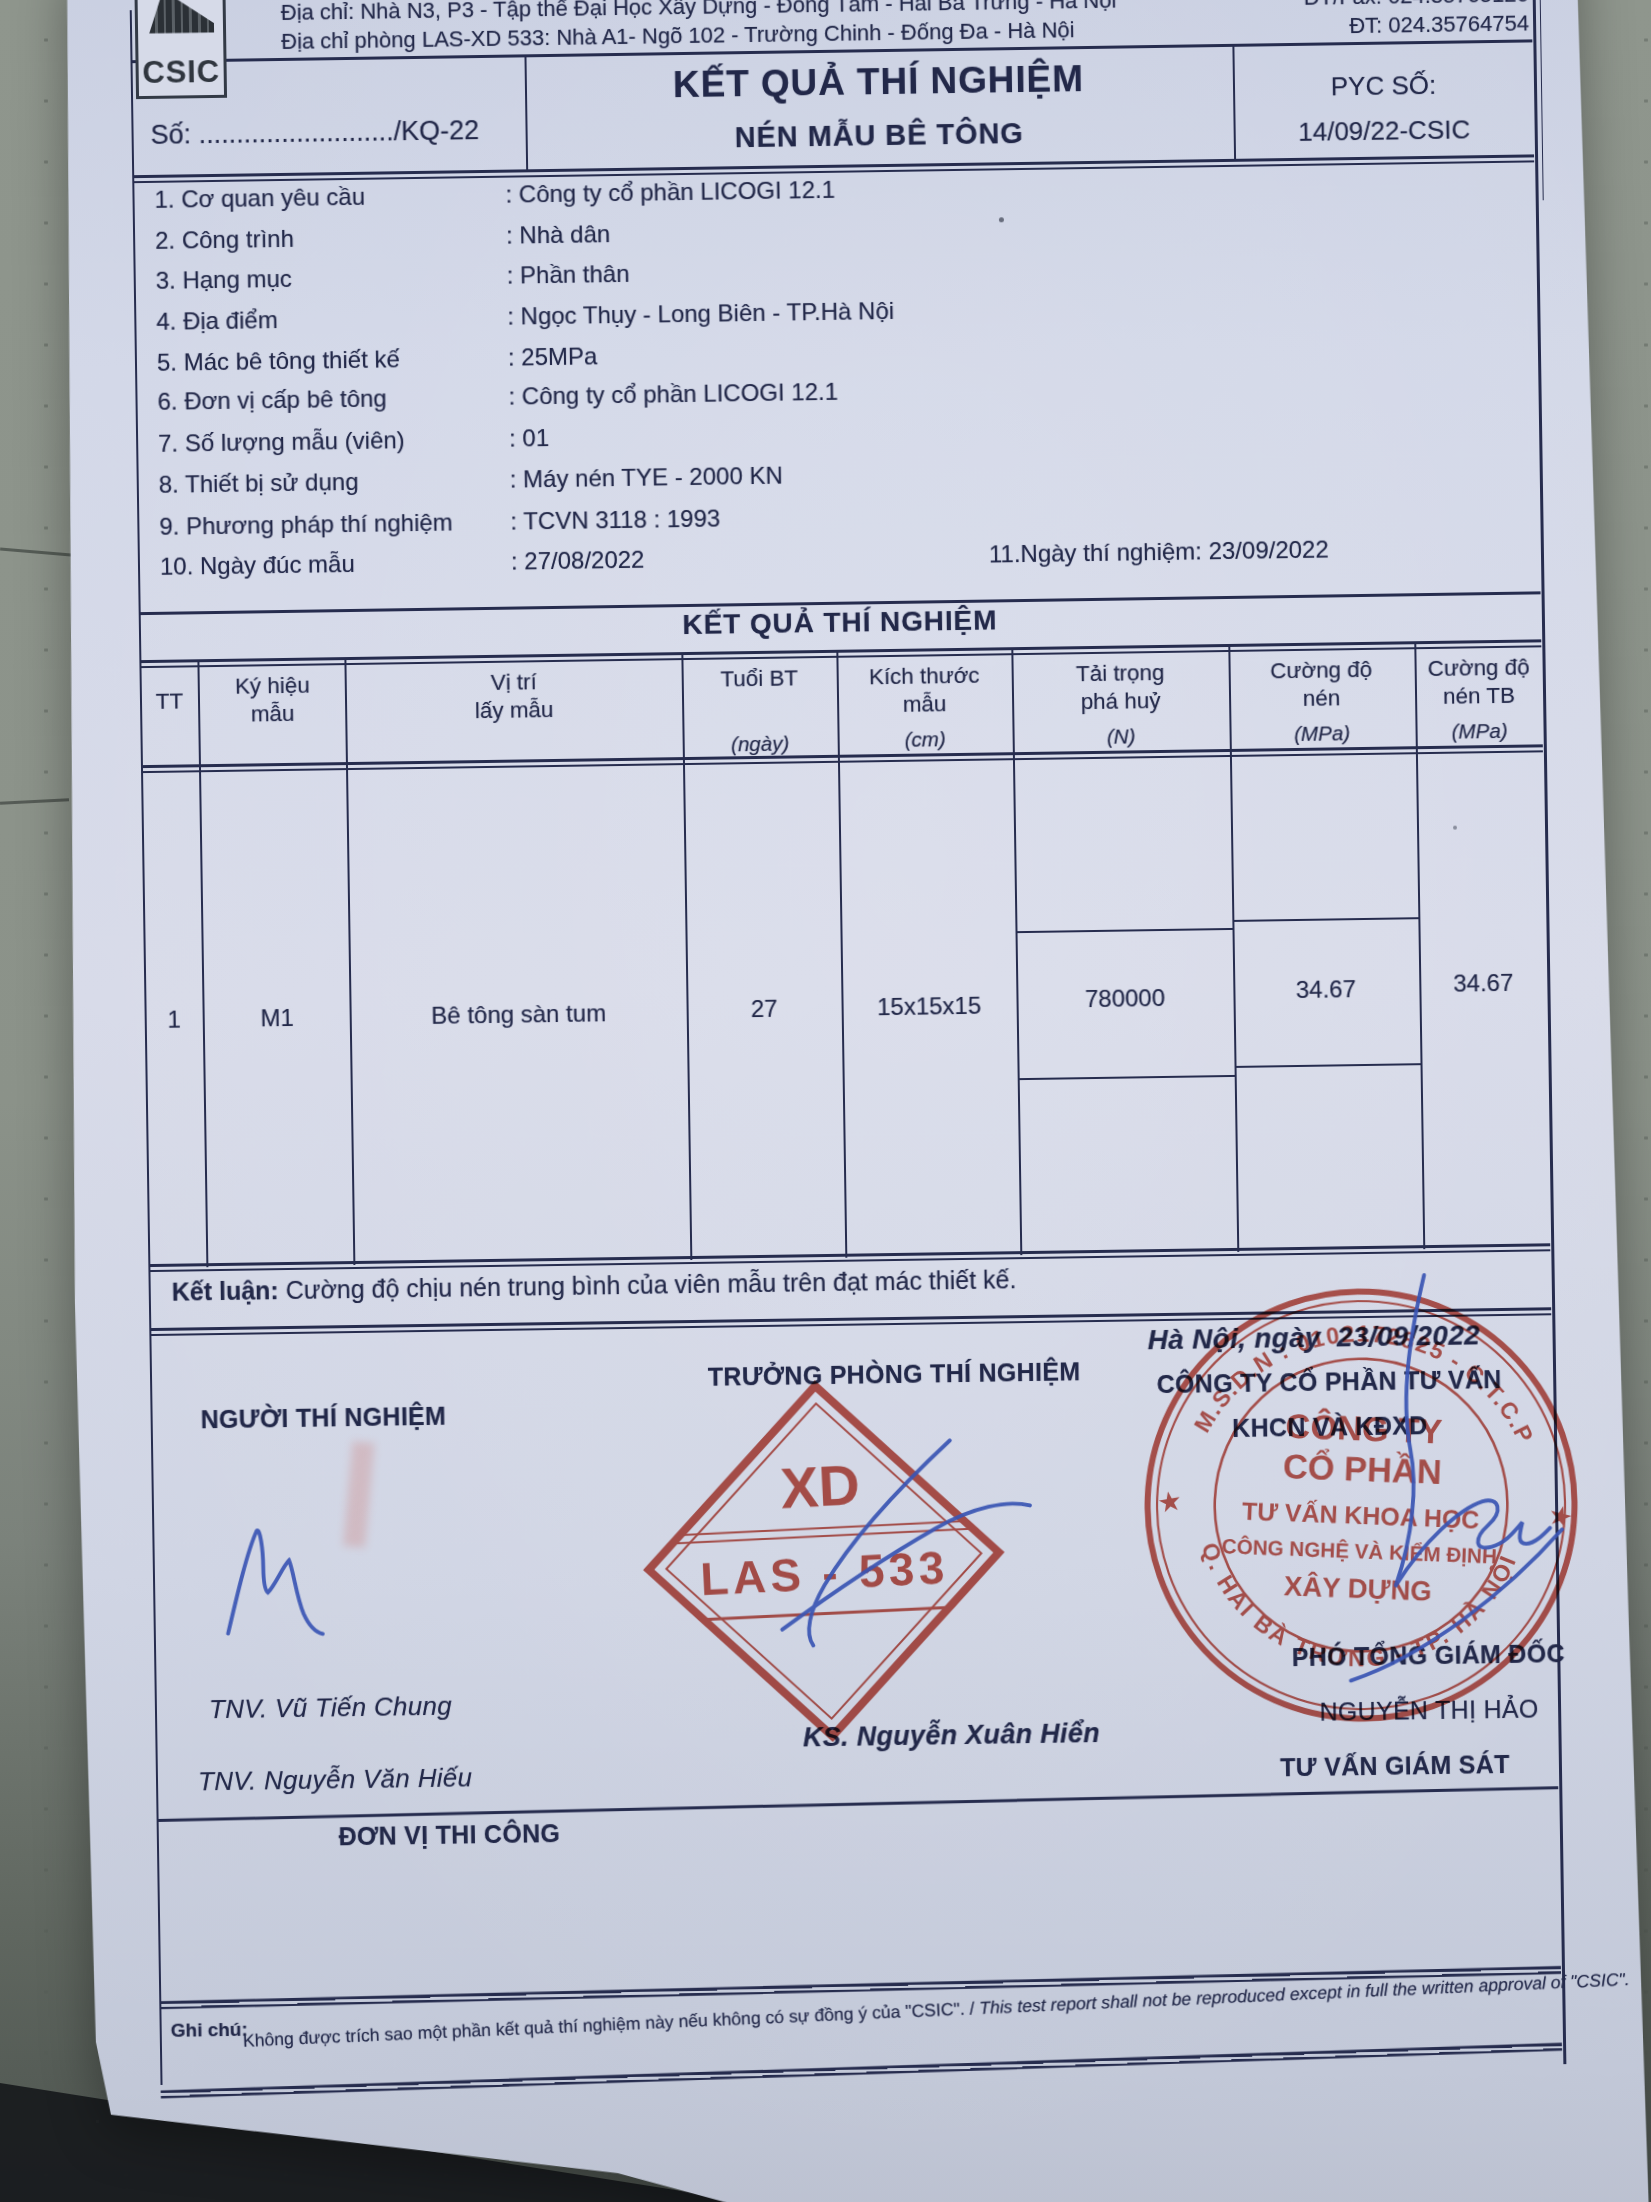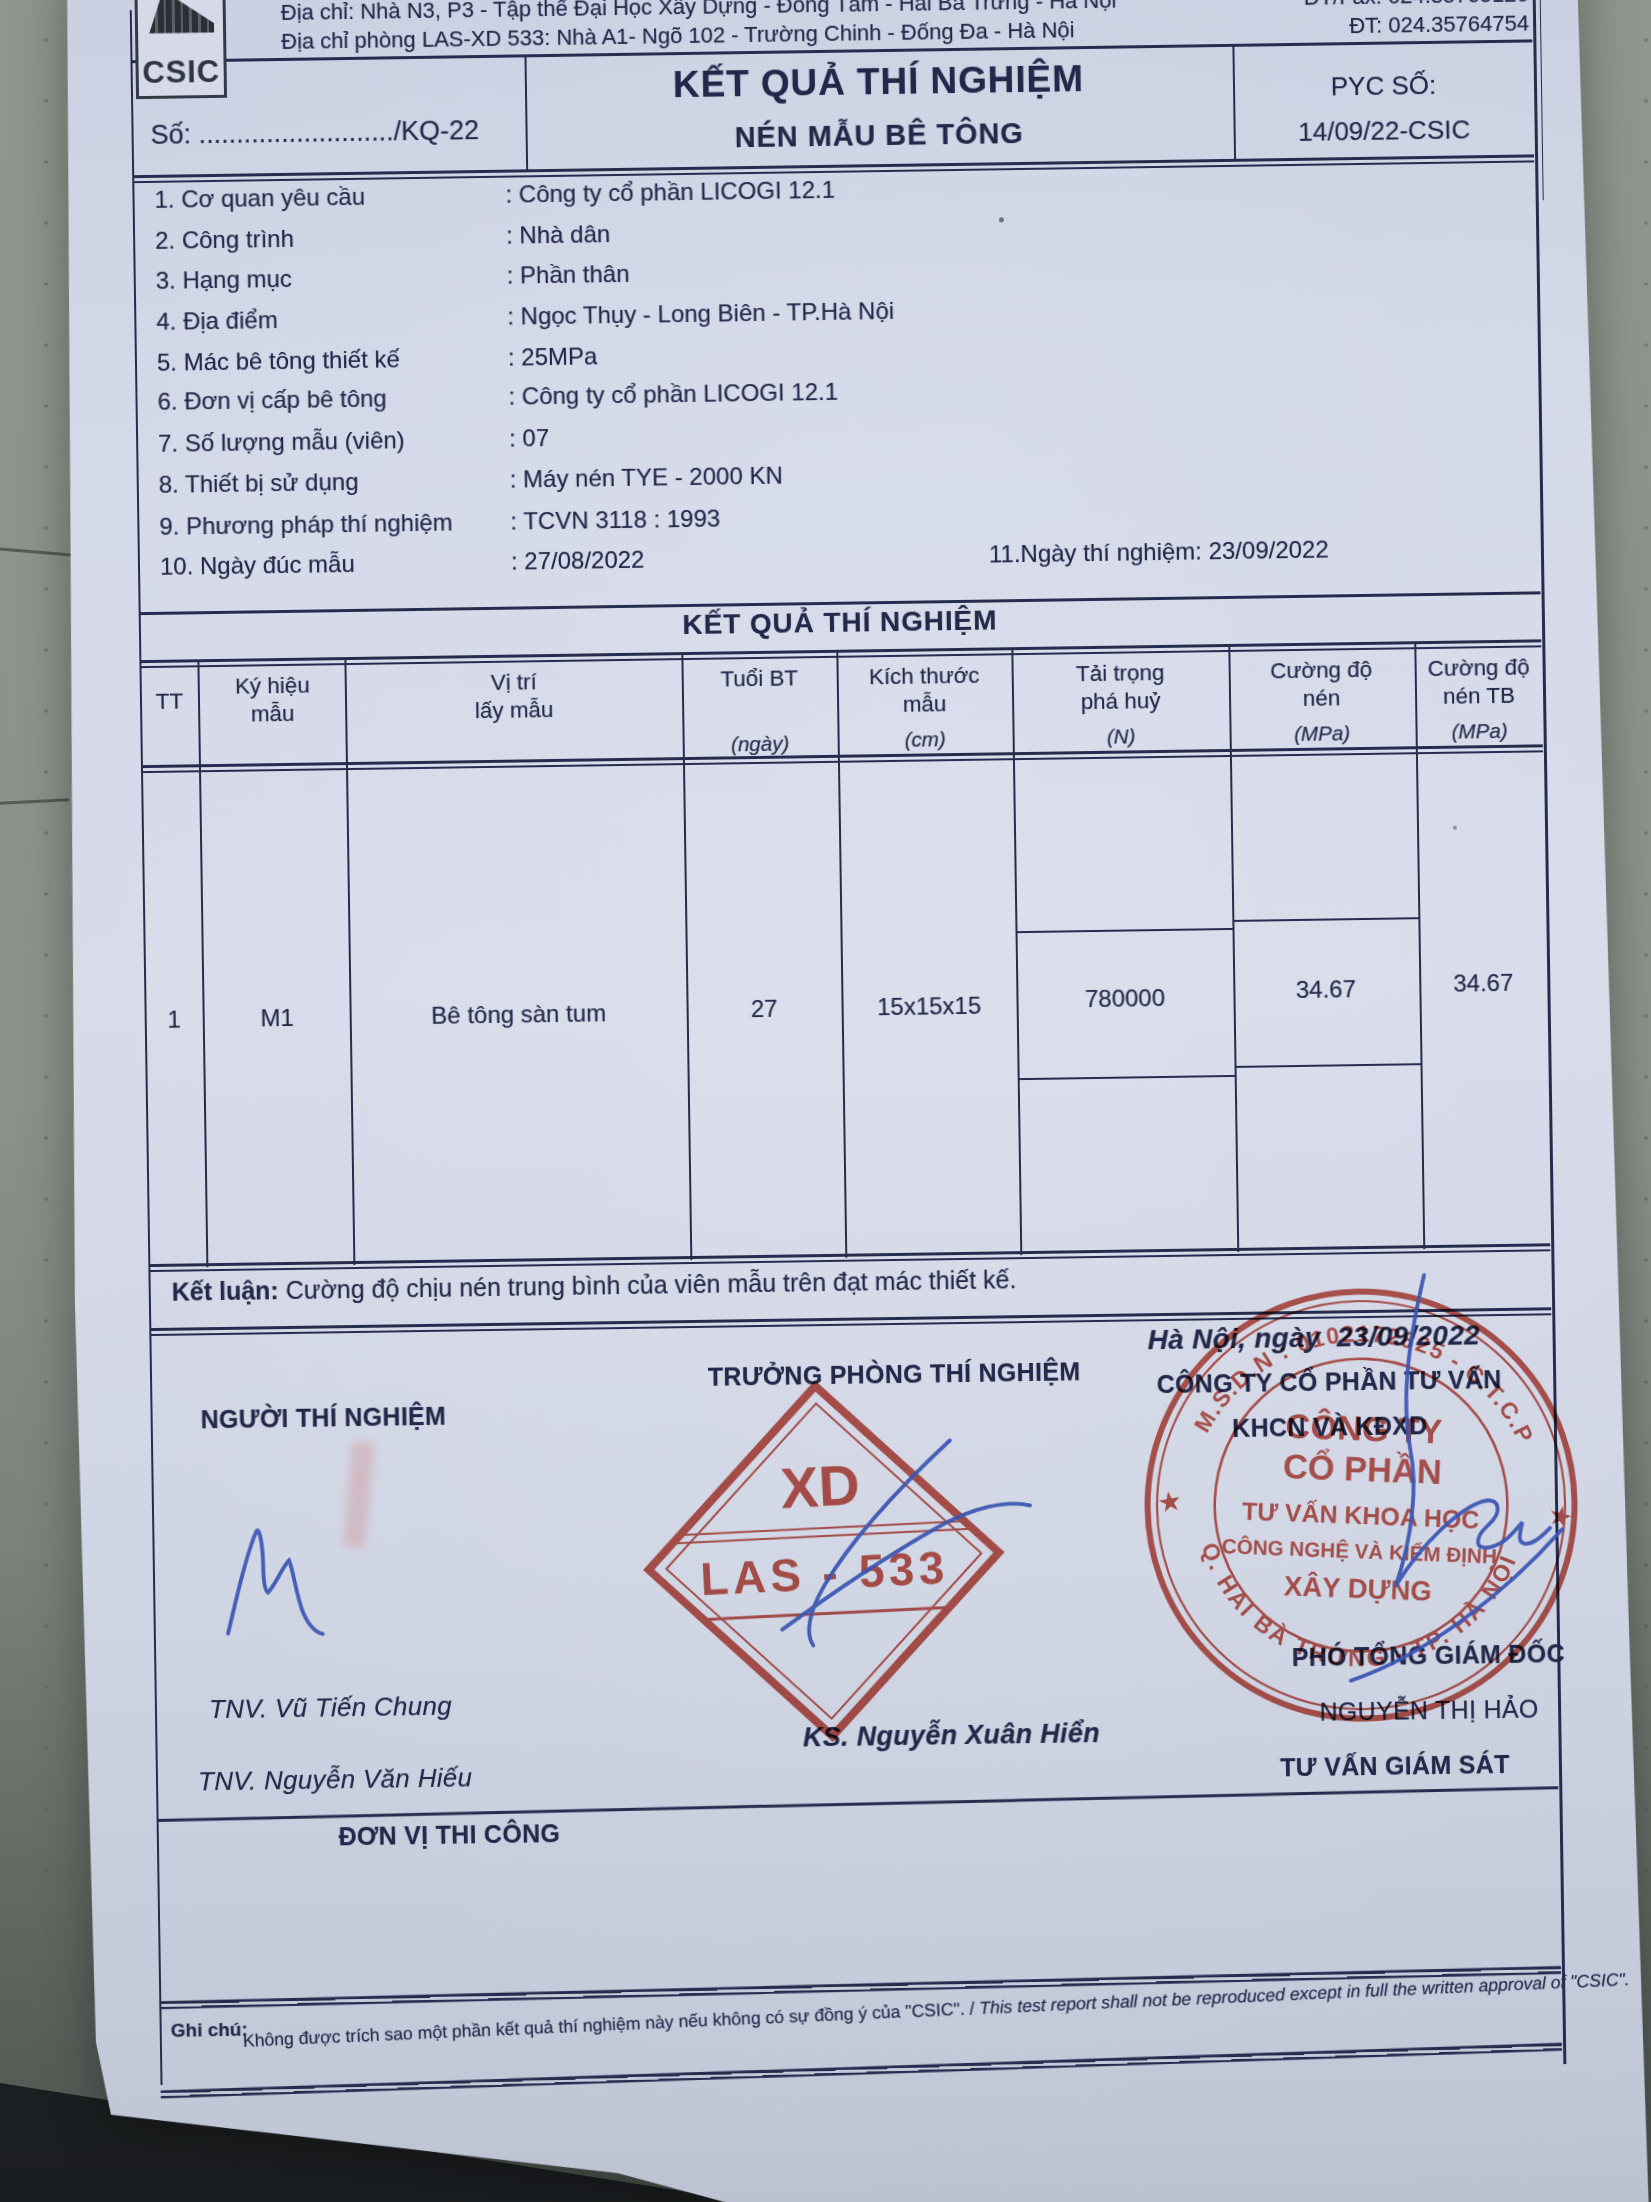--- a/index.html
+++ b/index.html
@@ -131,21 +131,21 @@
       <div>PYC SỐ:</div>
       <div>14/09/22-CSIC</div>
     </div>
 
     <div class="info-row ink" style="top:172px;"><span class="lbl">1. Cơ quan yêu cầu</span><span>: Công ty cổ phần LICOGI 12.1</span></div>
     <div class="info-row ink" style="top:213px;"><span class="lbl">2. Công trình</span><span>: Nhà dân</span></div>
     <div class="info-row ink" style="top:253px;"><span class="lbl">3. Hạng mục</span><span>: Phần thân</span></div>
     <div class="info-row ink" style="top:294px;"><span class="lbl">4. Địa điểm</span><span>: Ngọc Thụy - Long Biên - TP.Hà Nội</span></div>
     <div class="info-row ink" style="top:335px;"><span class="lbl">5. Mác bê tông thiết kế</span><span>: 25MPa</span></div>
     <div class="info-row ink" style="top:374px;"><span class="lbl">6. Đơn vị cấp bê tông</span><span>: Công ty cổ phần LICOGI 12.1</span></div>
-    <div class="info-row ink" style="top:416px;"><span class="lbl">7. Số lượng mẫu (viên)</span><span>: 07</span></div>
+    <div class="info-row ink" style="top:416px;"><span class="lbl">7. Số lượng mẫu (viên)</span><span>: 01</span></div>
     <div class="info-row ink" style="top:457px;"><span class="lbl">8. Thiết bị sử dụng</span><span>: Máy nén TYE - 2000 KN</span></div>
     <div class="info-row ink" style="top:499px;"><span class="lbl">9. Phương pháp thí nghiệm</span><span>: TCVN 3118 : 1993</span></div>
     <div class="info-row ink" style="top:539px;"><span class="lbl">10. Ngày đúc mẫu</span><span>: 27/08/2022</span><span class="extra">11.Ngày thí nghiệm: 23/09/2022</span></div>
 
     <div class="secTitle ink">KẾT QUẢ THÍ NGHIỆM</div>
 
     <div class="hline dbl" style="left:146px;top:650px;width:1402px;"></div>
     <div class="hline dbl" style="left:146px;top:755px;width:1402px;"></div>
     <div class="hline dbl" style="left:146px;top:1254px;width:1402px;"></div>
     <div class="vline" style="left:204px;top:652px;height:606px;"></div>

